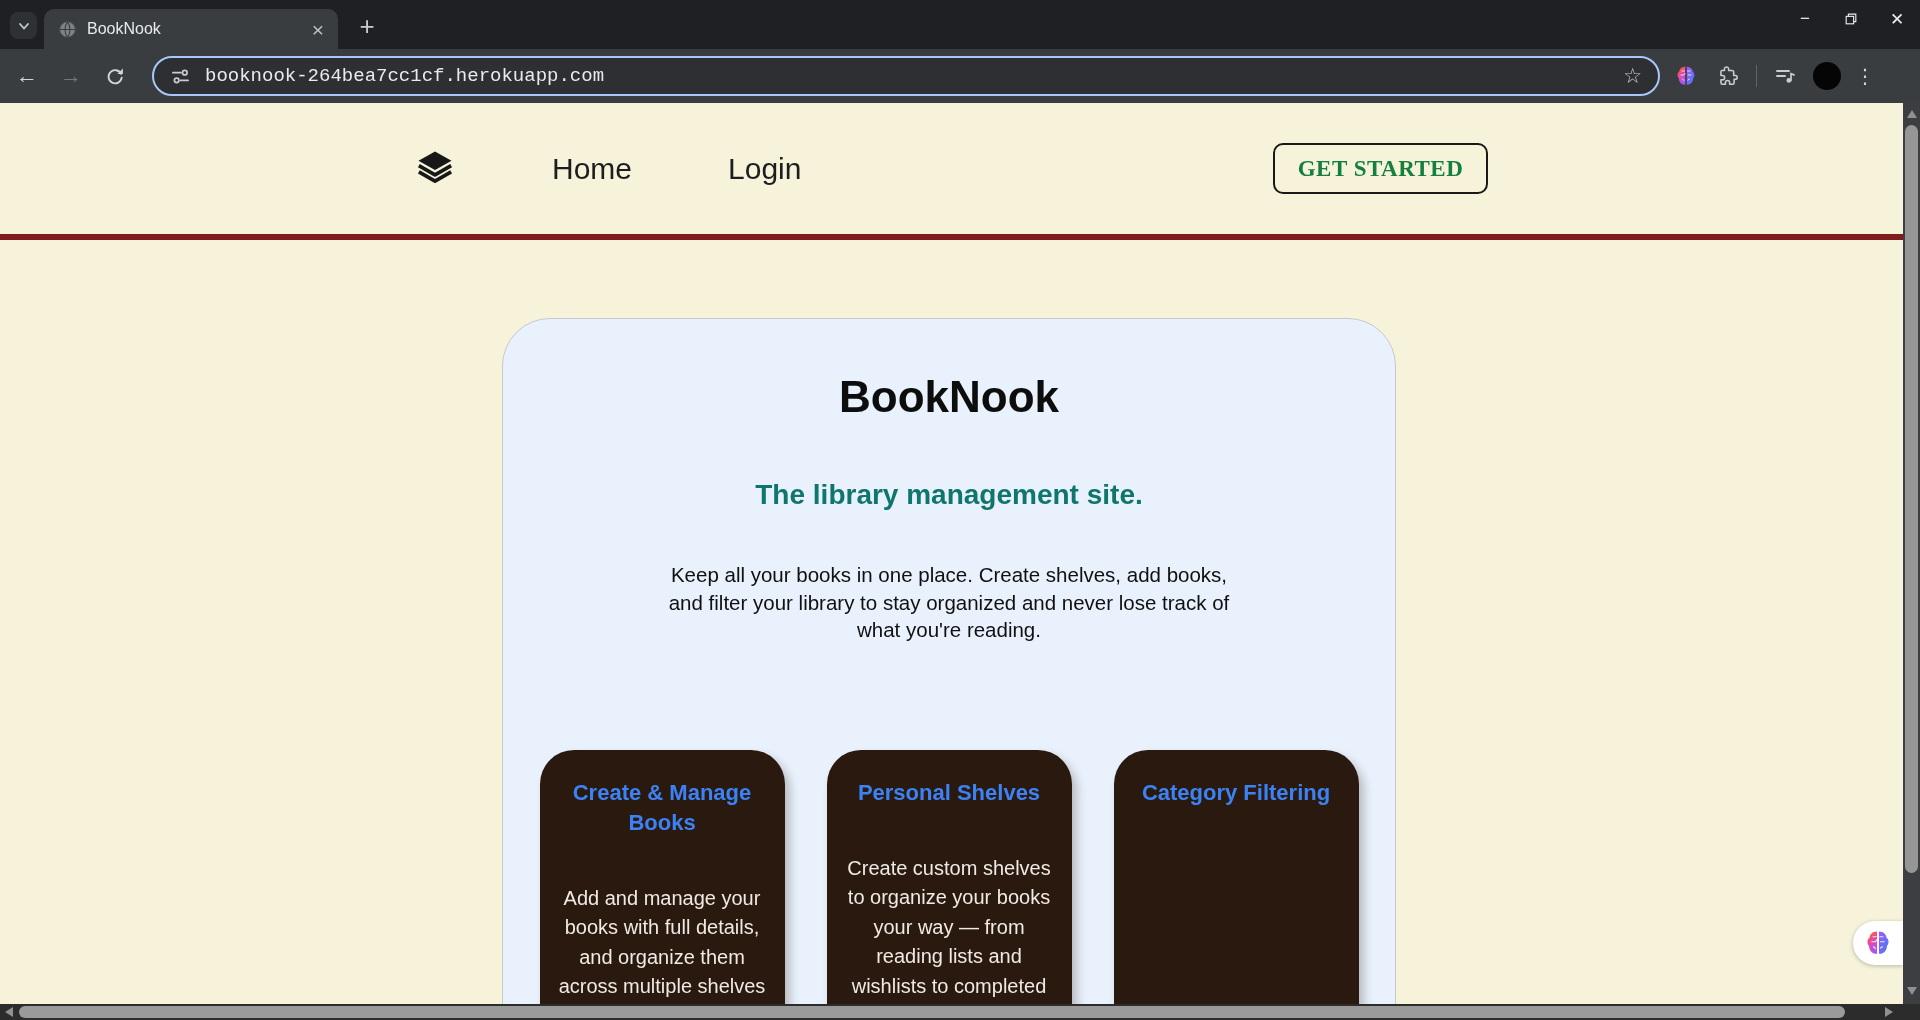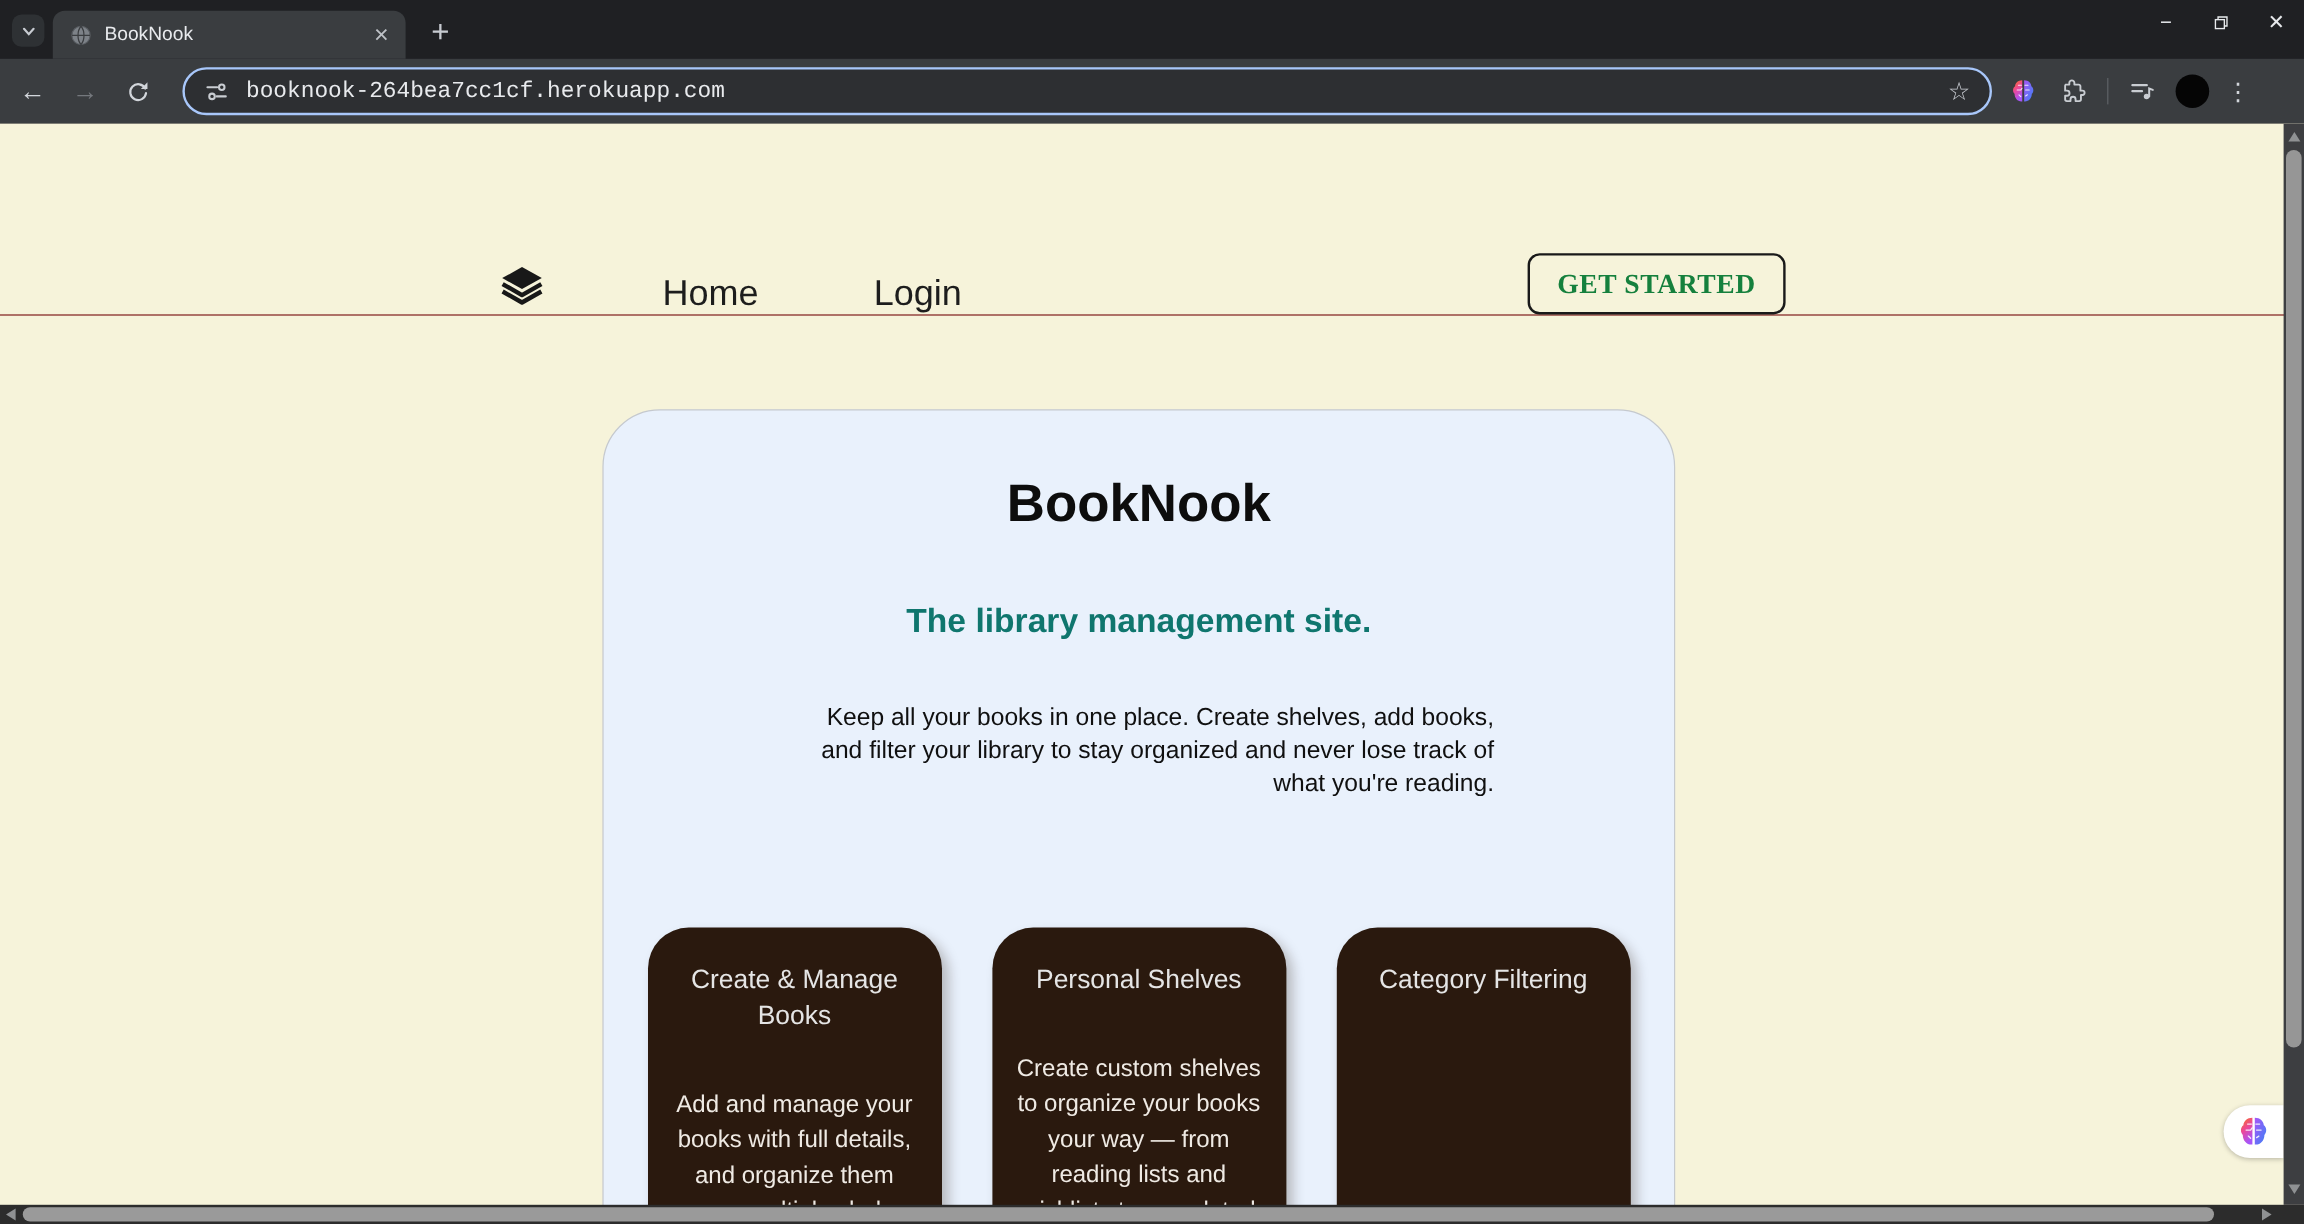--- a/index.html
+++ b/index.html
@@ -33,41 +33,41 @@
   .omnibox .star { font-size:21px; color:#c7cbd1; cursor:pointer; }
   .toolbar-right { display:flex; align-items:center; margin-left:12px; gap:14px; }
   .ticon { width:28px; height:28px; display:flex; align-items:center; justify-content:center; cursor:pointer; }
   .tool-sep { width:1px; height:22px; background:#5f6368; }
   .avatar { width:28px; height:28px; border-radius:50%; background:#050505; cursor:pointer; }
   .kebab { color:#d2d6db; font-size:20px; cursor:pointer; }
 
   
   .viewport { position:absolute; top:103px; left:0; width:1920px; height:917px; background:#f6f3da; overflow:hidden; }
 
-  .site-header { height:160px; border-bottom:1px solid #7f1d1d; display:flex; align-items:flex-end;
+  .site-header { height:137px; border-bottom:6px solid #7f1d1d; display:flex; align-items:center;
     padding-left:413px; padding-right:432px; }
   .logo { width:44px; height:44px; }
   .nav-link { font-size:30px; color:#1d1d1d; cursor:pointer; text-decoration:none; }
   .nav-home { margin-left:95px; }
   .nav-login { margin-left:96px; }
   .cta-btn { margin-left:auto; width:215px; height:51px; border:2px solid #191919; border-radius:10px;
     background:transparent; font-family:Liberation Serif, serif; font-size:23px; font-weight:700; letter-spacing:0.5px;
     color:#15803d; cursor:pointer; }
 
   .hero-card { margin:78px 0 0 502px; width:894px; min-height:1000px; background:#e9f1fc;
     border:1px solid #c5c9ce; border-radius:48px; text-align:center; }
   .hero-title { padding-top:54px; font-size:44px; font-weight:700; color:#0d0d0d; line-height:1.1; }
   .hero-subtitle { margin-top:58px; font-size:28px; font-weight:700; color:#0f766e; }
   .hero-desc { margin:50px auto 0; width:592px; font-size:20.5px; line-height:27.5px; color:#101010;
-    text-align:right; }
+    text-align:center; }
 
   .features { margin-top:106px; display:flex; justify-content:center; gap:42px; }
   .feature-card { width:245px; min-height:460px; background:#2a190e; border-radius:34px;
     padding:28px 13px 0; color:#fff; box-shadow:5px 6px 10px rgba(40,25,10,0.25); }
-  .feature-title { font-size:22px; font-weight:400; line-height:1.36; color:#e5e5e5; }
+  .feature-title { font-size:22px; font-weight:700; line-height:1.36; color:#3b82f6; }
   .feature-body { margin-top:46px; font-size:20px; line-height:29.5px; color:#efeae4; }
 
   
   .brain-pill { position:absolute; right:17px; top:818px; width:50px; height:44px; background:#ffffff;
     border-radius:22px 0 0 22px; display:flex; align-items:center; justify-content:center;
     box-shadow:0 1px 4px rgba(0,0,0,0.25); cursor:pointer; }
 
   
   .v-scrollbar { position:absolute; right:0; top:0; width:17px; height:901px; background:#3d3e41; }
   .v-thumb { position:absolute; left:2px; top:22px; width:13px; height:748px; background:#969696; border-radius:7px; cursor:pointer; }

